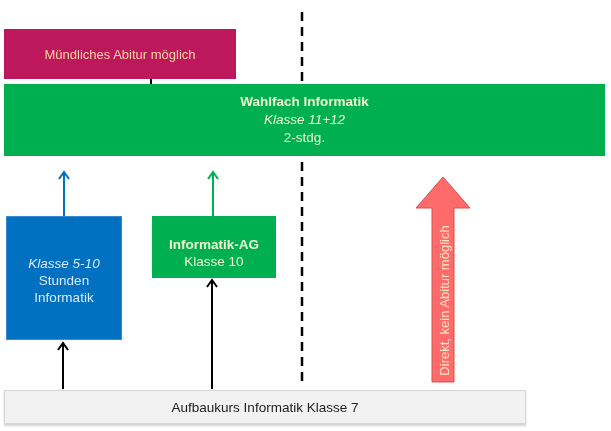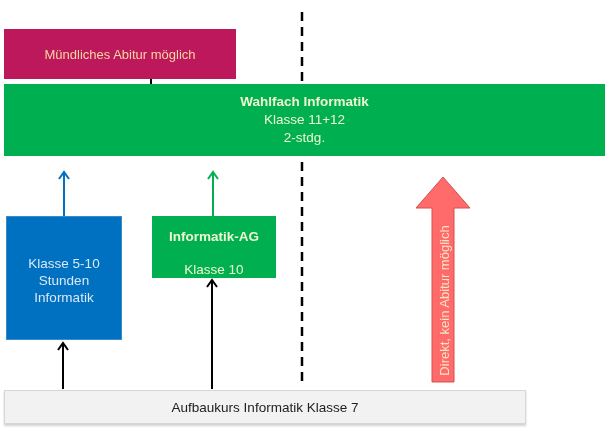--- a/index.html
+++ b/index.html
@@ -3,25 +3,25 @@
 <meta charset="utf-8">
 <style>
   html, body { margin:0; padding:0; }
   body { width:611px; height:431px; background:#ffffff; position:relative; overflow:hidden;
          font-family:"Liberation Sans", sans-serif; }
   .box { position:absolute; box-sizing:border-box; display:flex; flex-direction:column;
          align-items:center; justify-content:center; text-align:center; line-height:17px; font-size:13px; }
   .red { left:4px; top:29px; width:232px; height:50px; background:#be185d; color:#f5d7a0; }
   .green-wide { left:4px; top:84px; width:601px; height:72px; background:#00b050; color:#eef7d0; line-height:18px; font-size:13.5px; }
   .blue { left:6px; top:216px; width:116px; height:124px; background:#0070c0; color:#dbe8f6; border:1px solid #3a8ad0; font-size:13.5px; line-height:17px; padding-top:4px;}
-  .green-ag { left:152px; top:216px; width:124px; height:62px; background:#00b050; color:#eef7d0; font-size:13.5px; justify-content:space-between; padding-top:12px;}
+  .green-ag { left:152px; top:216px; width:124px; height:62px; background:#00b050; color:#eef7d0; font-size:13.5px; justify-content:center; padding-top:12px;}
   .base { left:4px; top:390px; width:522px; height:34px; background:#f2f2f2; color:#222;
           border:1px solid #d6d6d6; box-shadow:0 2px 2px rgba(0,0,0,0.18); font-size:13.5px; }
   .b { font-weight:bold; }
-  .i { }
+  .i { font-style:italic; }
   svg.overlay { position:absolute; left:0; top:0; }
   .up-label { position:absolute; left:432px; top:220px; width:24px; height:160px; display:flex; align-items:center; justify-content:center; }
   .up-label span { transform:rotate(-90deg); white-space:nowrap; color:#fbe3c4; font-size:13px; }
 </style>
 </head>
 <body>
 
 <svg class="overlay" width="611" height="431">
   <defs>
     <marker id="ahb" markerWidth="8" markerHeight="8" refX="4" refY="4" orient="auto">

